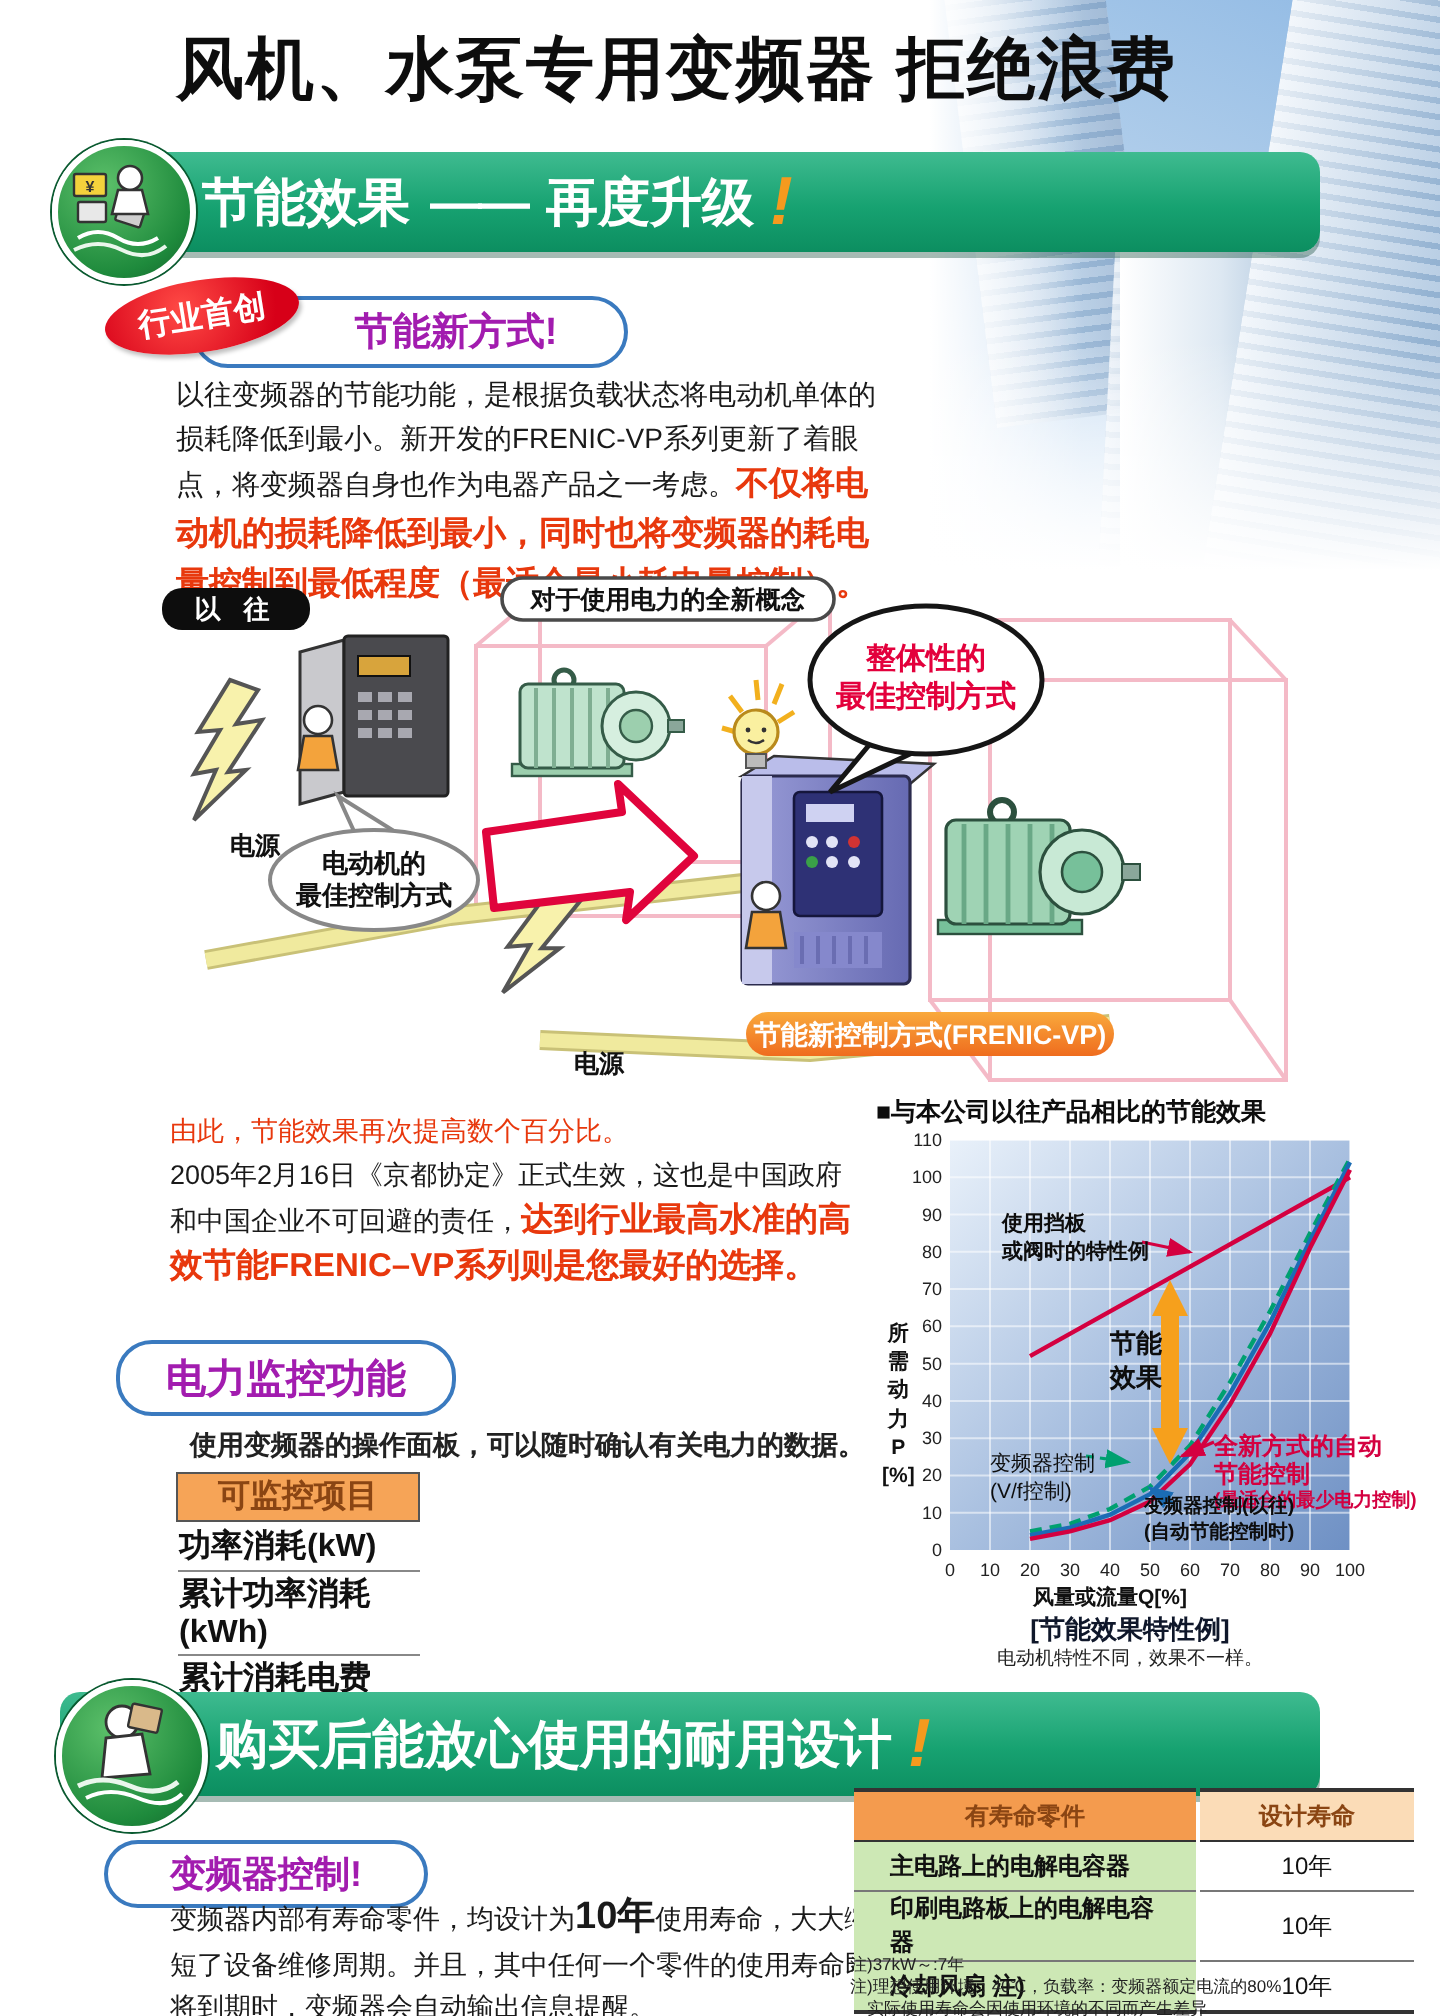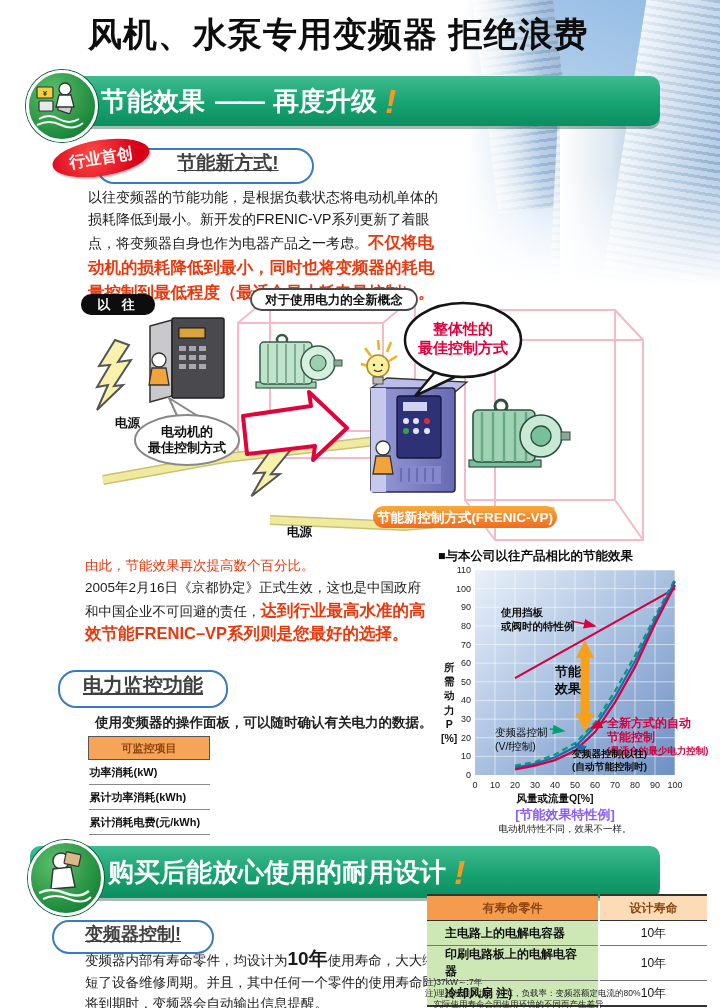--- a/index.html
+++ b/index.html
@@ -32,37 +32,37 @@
   .banner1{left:38px;top:76px;width:622px;height:50px;font-size:26px;padding-left:63px;box-sizing:border-box;}
   .banner2{left:30px;top:846px;width:630px;height:52px;font-size:26px;padding-left:78px;box-sizing:border-box;}
   .exclaim{color:#f59a1e;font-size:34px;font-weight:900;font-style:italic;margin-left:8px;line-height:1;}
   .dash{letter-spacing:-2px;margin:0 10px;}
   .mascot{border-radius:50%;background:radial-gradient(circle at 35% 30%,#5cc06a,#1e8a3c 70%,#14622b);
           border:3px solid #fff;box-shadow:0 0 0 1px #0a5a30;overflow:hidden;}
   .mascot1{left:26px;top:70px;width:66px;height:66px;}
   .mascot2{left:28px;top:840px;width:70px;height:70px;}
 
   .pill{background:#fff;border:2.5px solid #3a7abf;border-radius:18px;display:flex;
-        justify-content:center;font-weight:bold;color:#404040;text-decoration:underline;}
+        align-items:center;justify-content:center;font-weight:bold;color:#a21caf;}
   .industry-oval{left:52px;top:140px;width:98px;height:36px;background:radial-gradient(circle at 40% 35%,#ff4a45,#d70018 75%);
         border-radius:50%;transform:rotate(-9deg);display:flex;align-items:center;justify-content:center;
         color:#fff;font-size:16px;font-weight:bold;z-index:3;box-shadow:1px 2px 2px rgba(0,0,0,.25);}
   .newway-pill{left:96px;top:148px;width:214px;height:32px;font-size:19px;z-index:2;}
   .monitor-pill{left:58px;top:670px;width:166px;height:34px;font-size:20px;}
   .longlife-pill{left:52px;top:920px;width:158px;height:30px;font-size:18px;}
 
   .para1{left:88px;top:186px;width:352px;font-size:14px;line-height:1.58;color:#1a1a1a;}
   .para1 .red{color:#e8380d;font-weight:bold;font-size:16.5px;line-height:1.5;}
   .kyoto{left:85px;top:556px;width:348px;font-size:13.5px;line-height:1.5;color:#1a1a1a;}
   .kyoto .r1{color:#e8380d;font-weight:normal;display:block;margin-bottom:2px;}
   .kyoto .r2{color:#e8380d;font-weight:bold;font-size:16.5px;line-height:1.45;}
 
   
   .monitor-desc{left:95px;top:714px;width:340px;font-size:13.5px;font-weight:bold;color:#222;}
-  .mtable{left:88px;top:736px;width:122px;border-collapse:collapse;font-size:11px;}
+  .mtable{left:88px;top:736px;width:122px;border-collapse:collapse;font-size:16px;}
   .mtable .hd{background:#f6a457;border:1px solid #555;color:#8a4513;font-weight:bold;
               text-align:center;height:20px;}
   .mtable .row{border-bottom:1.2px solid #888;height:22px;color:#111;font-weight:bold;}
   .mnote{left:86px;top:802px;width:352px;font-size:9.5px;line-height:1.35;color:#222;}
 
   
   .bottom-para{left:85px;top:944px;width:356px;font-size:13.5px;line-height:1.55;color:#1a1a1a;}
   .bottom-para .em{font-size:19px;font-weight:900;}
   .ltable{left:425px;top:894px;width:284px;border-collapse:separate;border-spacing:2px 0;font-size:12px;}
   .ltable td{height:24px;padding:0 18px;}
@@ -72,21 +72,21 @@
   .ltable .c2{background:#fff;text-align:center;color:#111;border-bottom:1px solid #777;}
   .ltable tr:last-child td{border-bottom:2px solid #333;}
   .lnotes{left:425px;top:977px;width:290px;font-size:8.5px;line-height:1.3;color:#222;}
 
   
   .chart{left:435px;top:548px;width:285px;height:292px;}
   .chart-title{left:3px;top:0;font-size:12.5px;font-weight:bold;color:#0d0d0d;}
   .chart svg{position:absolute;left:0;top:14px;}
   .ylab{left:6px;top:112px;font-size:10.5px;font-weight:bold;line-height:1.35;text-align:center;color:#111;}
   .xlab{left:0;top:244px;width:240px;text-align:center;font-size:10.5px;font-weight:bold;color:#111;}
-  .cap1{left:0;top:258px;width:260px;text-align:center;font-size:13px;font-weight:bold;color:#8b5cf6;}
+  .cap1{left:0;top:258px;width:260px;text-align:center;font-size:13px;font-weight:bold;color:#0f172a;}
   .cap2{left:0;top:275px;width:260px;text-align:center;font-size:9.5px;color:#222;}
   .ann{position:absolute;font-size:10.5px;line-height:1.3;color:#0d0d0d;}
   .ann-damper{left:66px;top:58px;font-weight:bold;}
   .ann-save{left:120px;top:116px;font-size:13px;font-weight:bold;}
   .ann-vf{left:60px;top:178px;}
   .ann-new{left:172px;top:168px;color:#d40040;font-weight:bold;font-size:12px;line-height:1.2;}
   .ann-new .sm{font-size:9.5px;font-weight:bold;}
   .ann-prev{left:137px;top:200px;font-size:9.8px;font-weight:bold;}
 
   .illu{left:75px;top:288px;width:570px;height:262px;}

